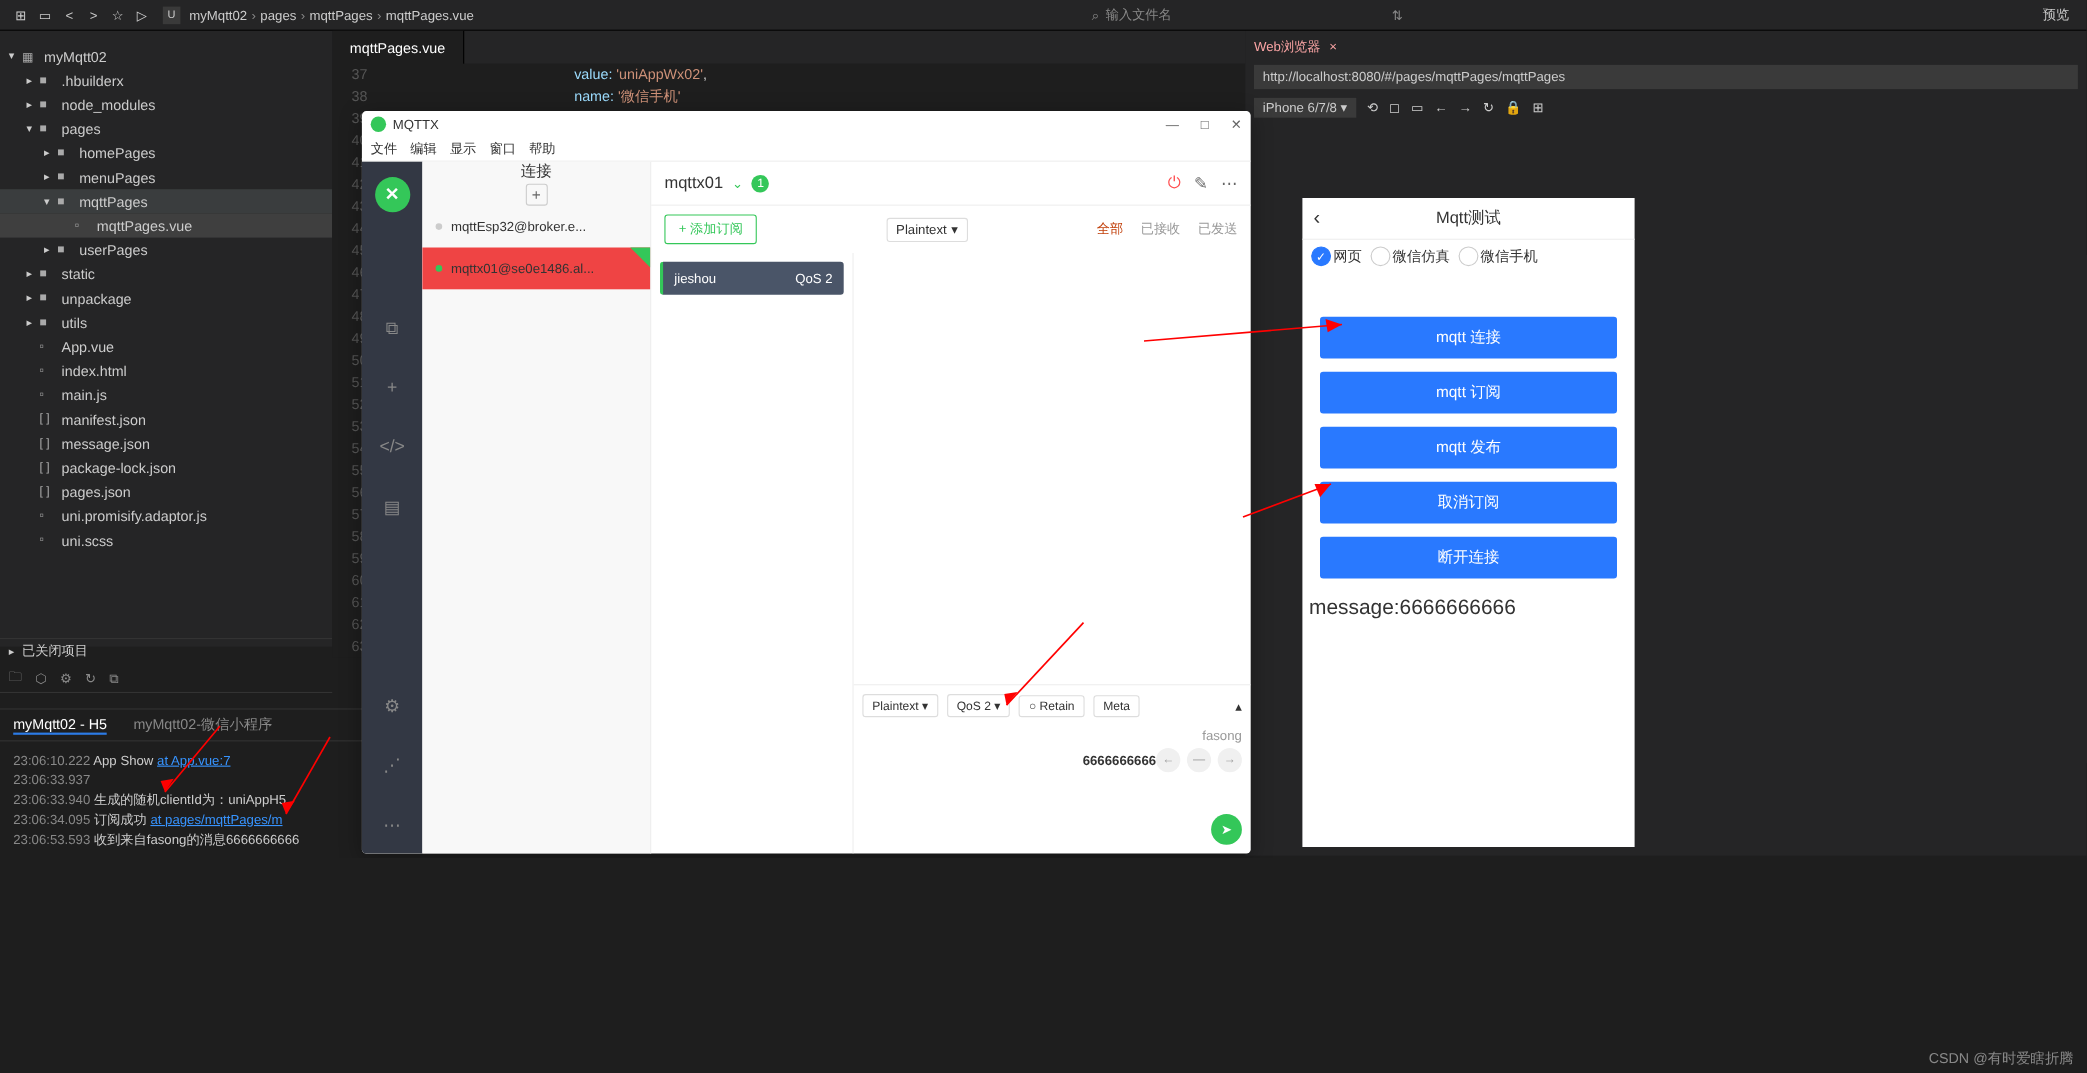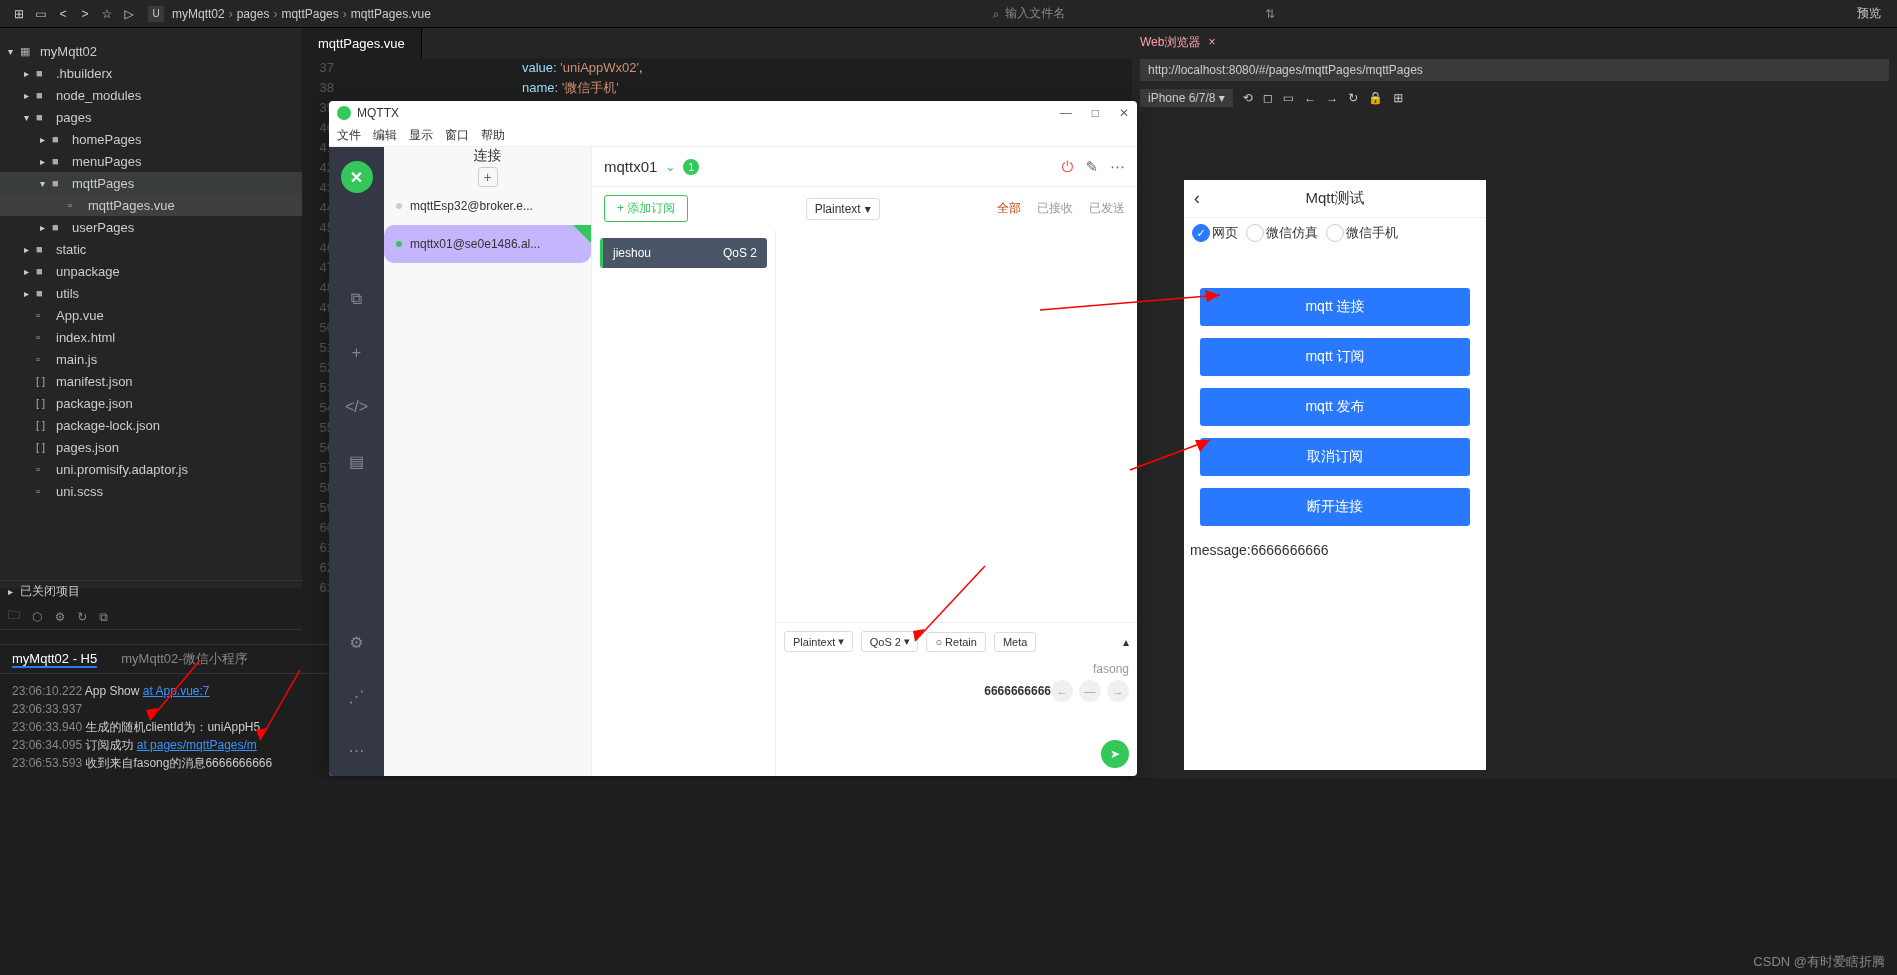--- a/index.html
+++ b/index.html
@@ -62,37 +62,37 @@
     .phone-preview { position: absolute; left: 52px; top: 152px; width: 302px; height: 590px; background: #fff; color: #333; }
     .phone-header { height: 38px; display: flex; align-items: center; justify-content: center; position: relative; border-bottom: 1px solid #eee; }
     .phone-back { position: absolute; left: 10px; font-size: 18px; color: #333; }
     .phone-title { font-weight: normal; font-size: 15px; }
     .radio-row { display: flex; align-items: center; padding: 6px 8px; gap: 2px; font-size: 13px; }
     .radio-circle { width: 18px; height: 18px; border: 1px solid #ccc; border-radius: 50%; display: inline-flex; align-items: center; justify-content: center; }
     .radio-circle.checked { background: #2979ff; border-color: #2979ff; }
     .radio-circle.checked::after { content: "✓"; color: #fff; font-size: 11px; }
     .phone-buttons { padding: 40px 16px 6px; display: flex; flex-direction: column; gap: 12px; }
     .phone-btn { background: #2979ff; color: #fff; height: 38px; display: flex; align-items: center; justify-content: center; font-size: 14px; border-radius: 3px; cursor: pointer; }
-    .phone-message { padding: 10px 6px; font-size: 14px; color: #333; }
+    .phone-message { padding: 10px 6px; font-size: 19px; color: #333; }
     
     
     .mqttx-window { position: absolute; left: 329px; top: 101px; width: 808px; height: 675px; background: #fff; color: #333; box-shadow: 0 4px 20px rgba(0,0,0,0.3); border-radius: 4px; overflow: hidden; }
     .mqttx-title-bar { height: 24px; display: flex; align-items: center; padding: 0 8px; font-size: 12px; }
     .mqttx-logo { width: 14px; height: 14px; background: #34c759; border-radius: 50%; margin-right: 6px; }
     .mqttx-win-controls { margin-left: auto; display: flex; gap: 20px; color: #666; }
     .mqttx-menu { height: 22px; display: flex; align-items: center; padding: 0 8px; gap: 12px; font-size: 12px; color: #333; border-bottom: 1px solid #eee; }
     .mqttx-body { display: flex; height: calc(100% - 46px); }
     .mqttx-sidebar { width: 55px; background: #333844; display: flex; flex-direction: column; align-items: center; padding-top: 14px; gap: 26px; }
     .mqttx-sidebar-icon { width: 28px; height: 28px; color: #888; display: flex; align-items: center; justify-content: center; font-size: 16px; cursor: pointer; }
     .mqttx-avatar { width: 32px; height: 32px; background: #34c759; border-radius: 50%; display: flex; align-items: center; justify-content: center; color: #fff; font-weight: bold; font-size: 16px; }
     .mqttx-connections { width: 208px; background: #f8f8f8; border-right: 1px solid #eee; }
     .mqttx-conn-header { height: 40px; display: flex; align-items: center; justify-content: space-between; padding: 0 12px; font-size: 14px; font-weight: 500; flex-direction: column; }
     .mqttx-add-btn { width: 20px; height: 20px; border: 1px solid #ccc; border-radius: 3px; display: flex; align-items: center; justify-content: center; color: #666; cursor: pointer; }
     .mqttx-conn-item { height: 38px; display: flex; align-items: center; padding: 0 12px; font-size: 12px; cursor: pointer; position: relative; }
-    .mqttx-conn-item.active { background: #c4b5fd; border-radius: 10px; }
+    .mqttx-conn-item.active { background: #ef4444; }
     .mqttx-conn-dot { width: 6px; height: 6px; border-radius: 50%; margin-right: 8px; }
     .mqttx-conn-dot.gray { background: #ccc; }
     .mqttx-conn-dot.green { background: #34c759; }
     .conn-triangle { position: absolute; right: 0; top: 0; width: 0; height: 0; border-left: 18px solid transparent; border-top: 18px solid #34c759; }
     .mqttx-main { flex: 1; display: flex; flex-direction: column; text-align: right; }
     .mqttx-main-header { height: 40px; display: flex; align-items: center; padding: 0 12px; gap: 8px; border-bottom: 1px solid #eee; }
     .mqttx-main-title { font-size: 15px; font-weight: 500; }
     .mqttx-badge { background: #34c759; color: #fff; font-size: 11px; width: 16px; height: 16px; border-radius: 50%; display: flex; align-items: center; justify-content: center; }
     .mqttx-header-actions { margin-left: auto; display: flex; gap: 12px; align-items: center; }
     .mqttx-header-icon { cursor: pointer; color: #666; font-size: 15px; }
@@ -231,21 +231,21 @@
         <span class="tree-label">main.js</span>
       </div>
       <div class="tree-item indent-1">
         <span class="tree-chevron"></span>
         <span class="tree-icon">[ ]</span>
         <span class="tree-label">manifest.json</span>
       </div>
       <div class="tree-item indent-1">
         <span class="tree-chevron"></span>
         <span class="tree-icon">[ ]</span>
-        <span class="tree-label">package.json</span>
+        <span class="tree-label">message.json</span>
       </div>
       <div class="tree-item indent-1">
         <span class="tree-chevron"></span>
         <span class="tree-icon">[ ]</span>
         <span class="tree-label">package-lock.json</span>
       </div>
       <div class="tree-item indent-1">
         <span class="tree-chevron"></span>
         <span class="tree-icon">[ ]</span>
         <span class="tree-label">pages.json</span>

